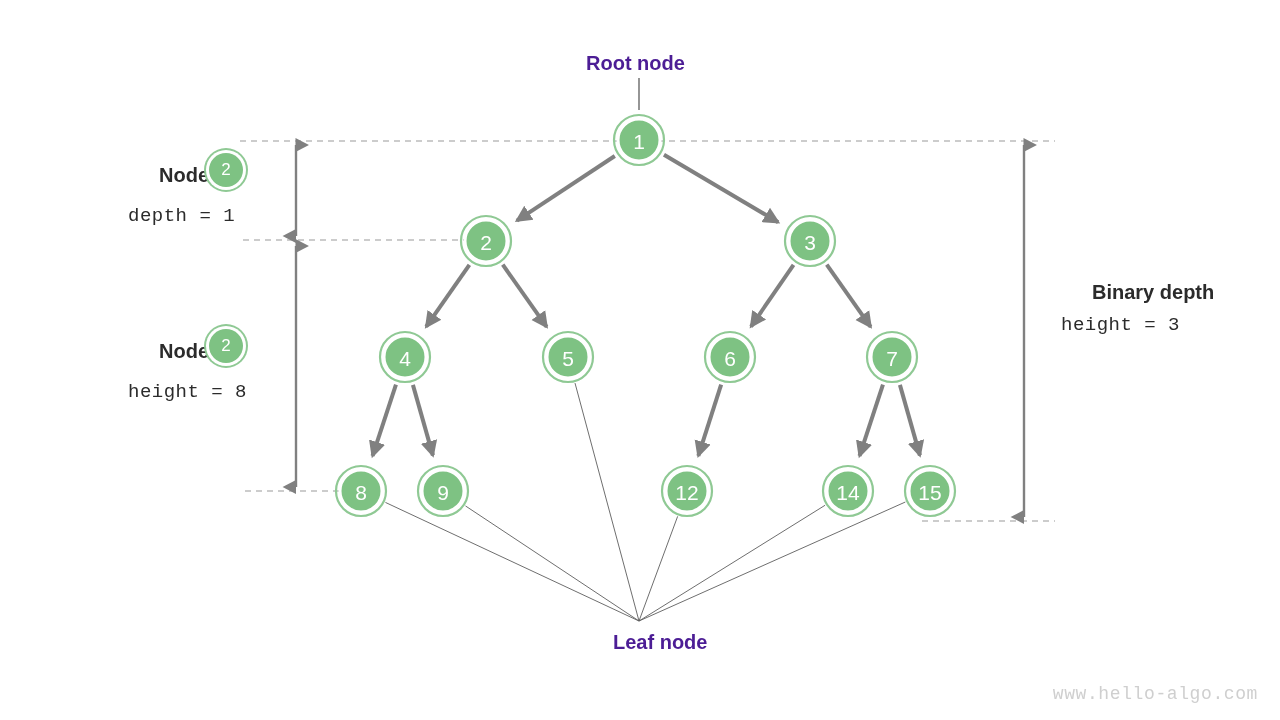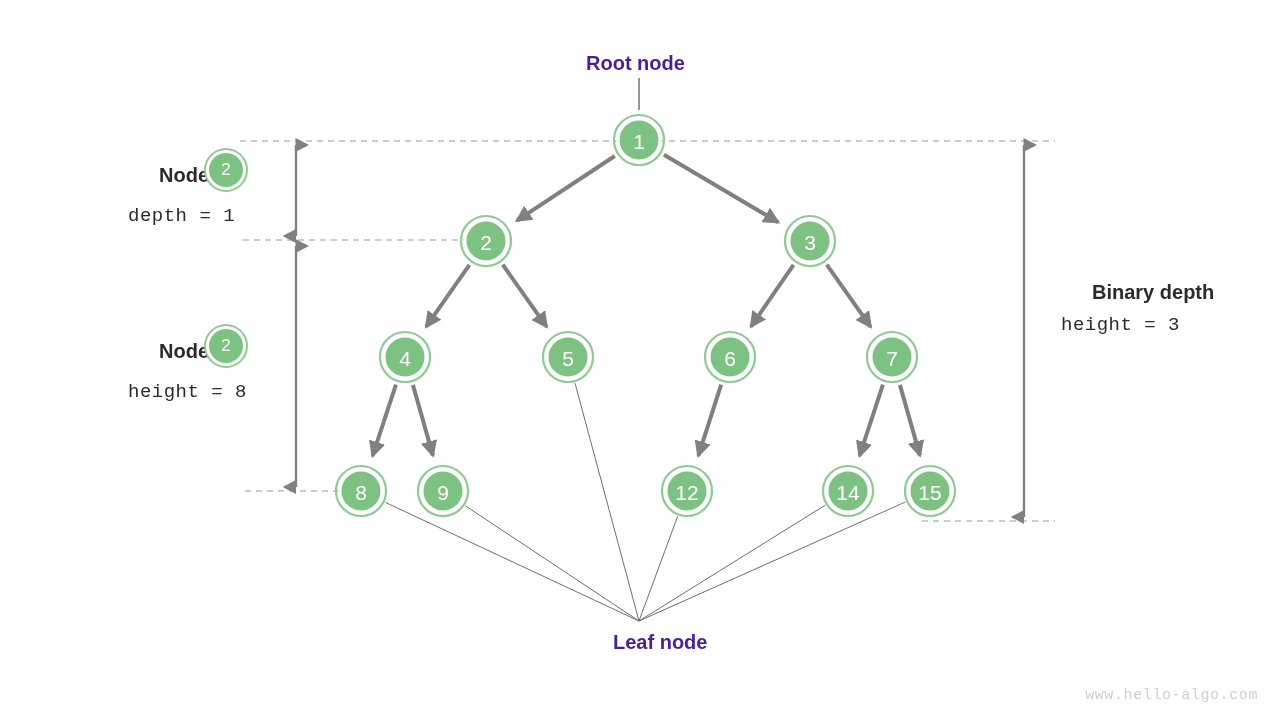--- a/index.html
+++ b/index.html
@@ -115,21 +115,21 @@
     color: #2b2b2b;
     letter-spacing: 0.5px;
     white-space: nowrap;
   }
 
   #watermark {
     position: absolute;
     right: 22px;
     bottom: 16px;
     font-family: "Liberation Mono", monospace;
-    font-size: 15px;
+    font-size: 18px;
     color: #cfcfcf;
     letter-spacing: 0.6px;
   }
 </style>
 </head>
 <body>
 
 <svg id="diagram-svg" viewBox="0 0 1280 720">
   <defs>
     <marker id="arrowEdge" markerWidth="5" markerHeight="5" refX="3.6" refY="2.5" orient="auto" markerUnits="strokeWidth">

